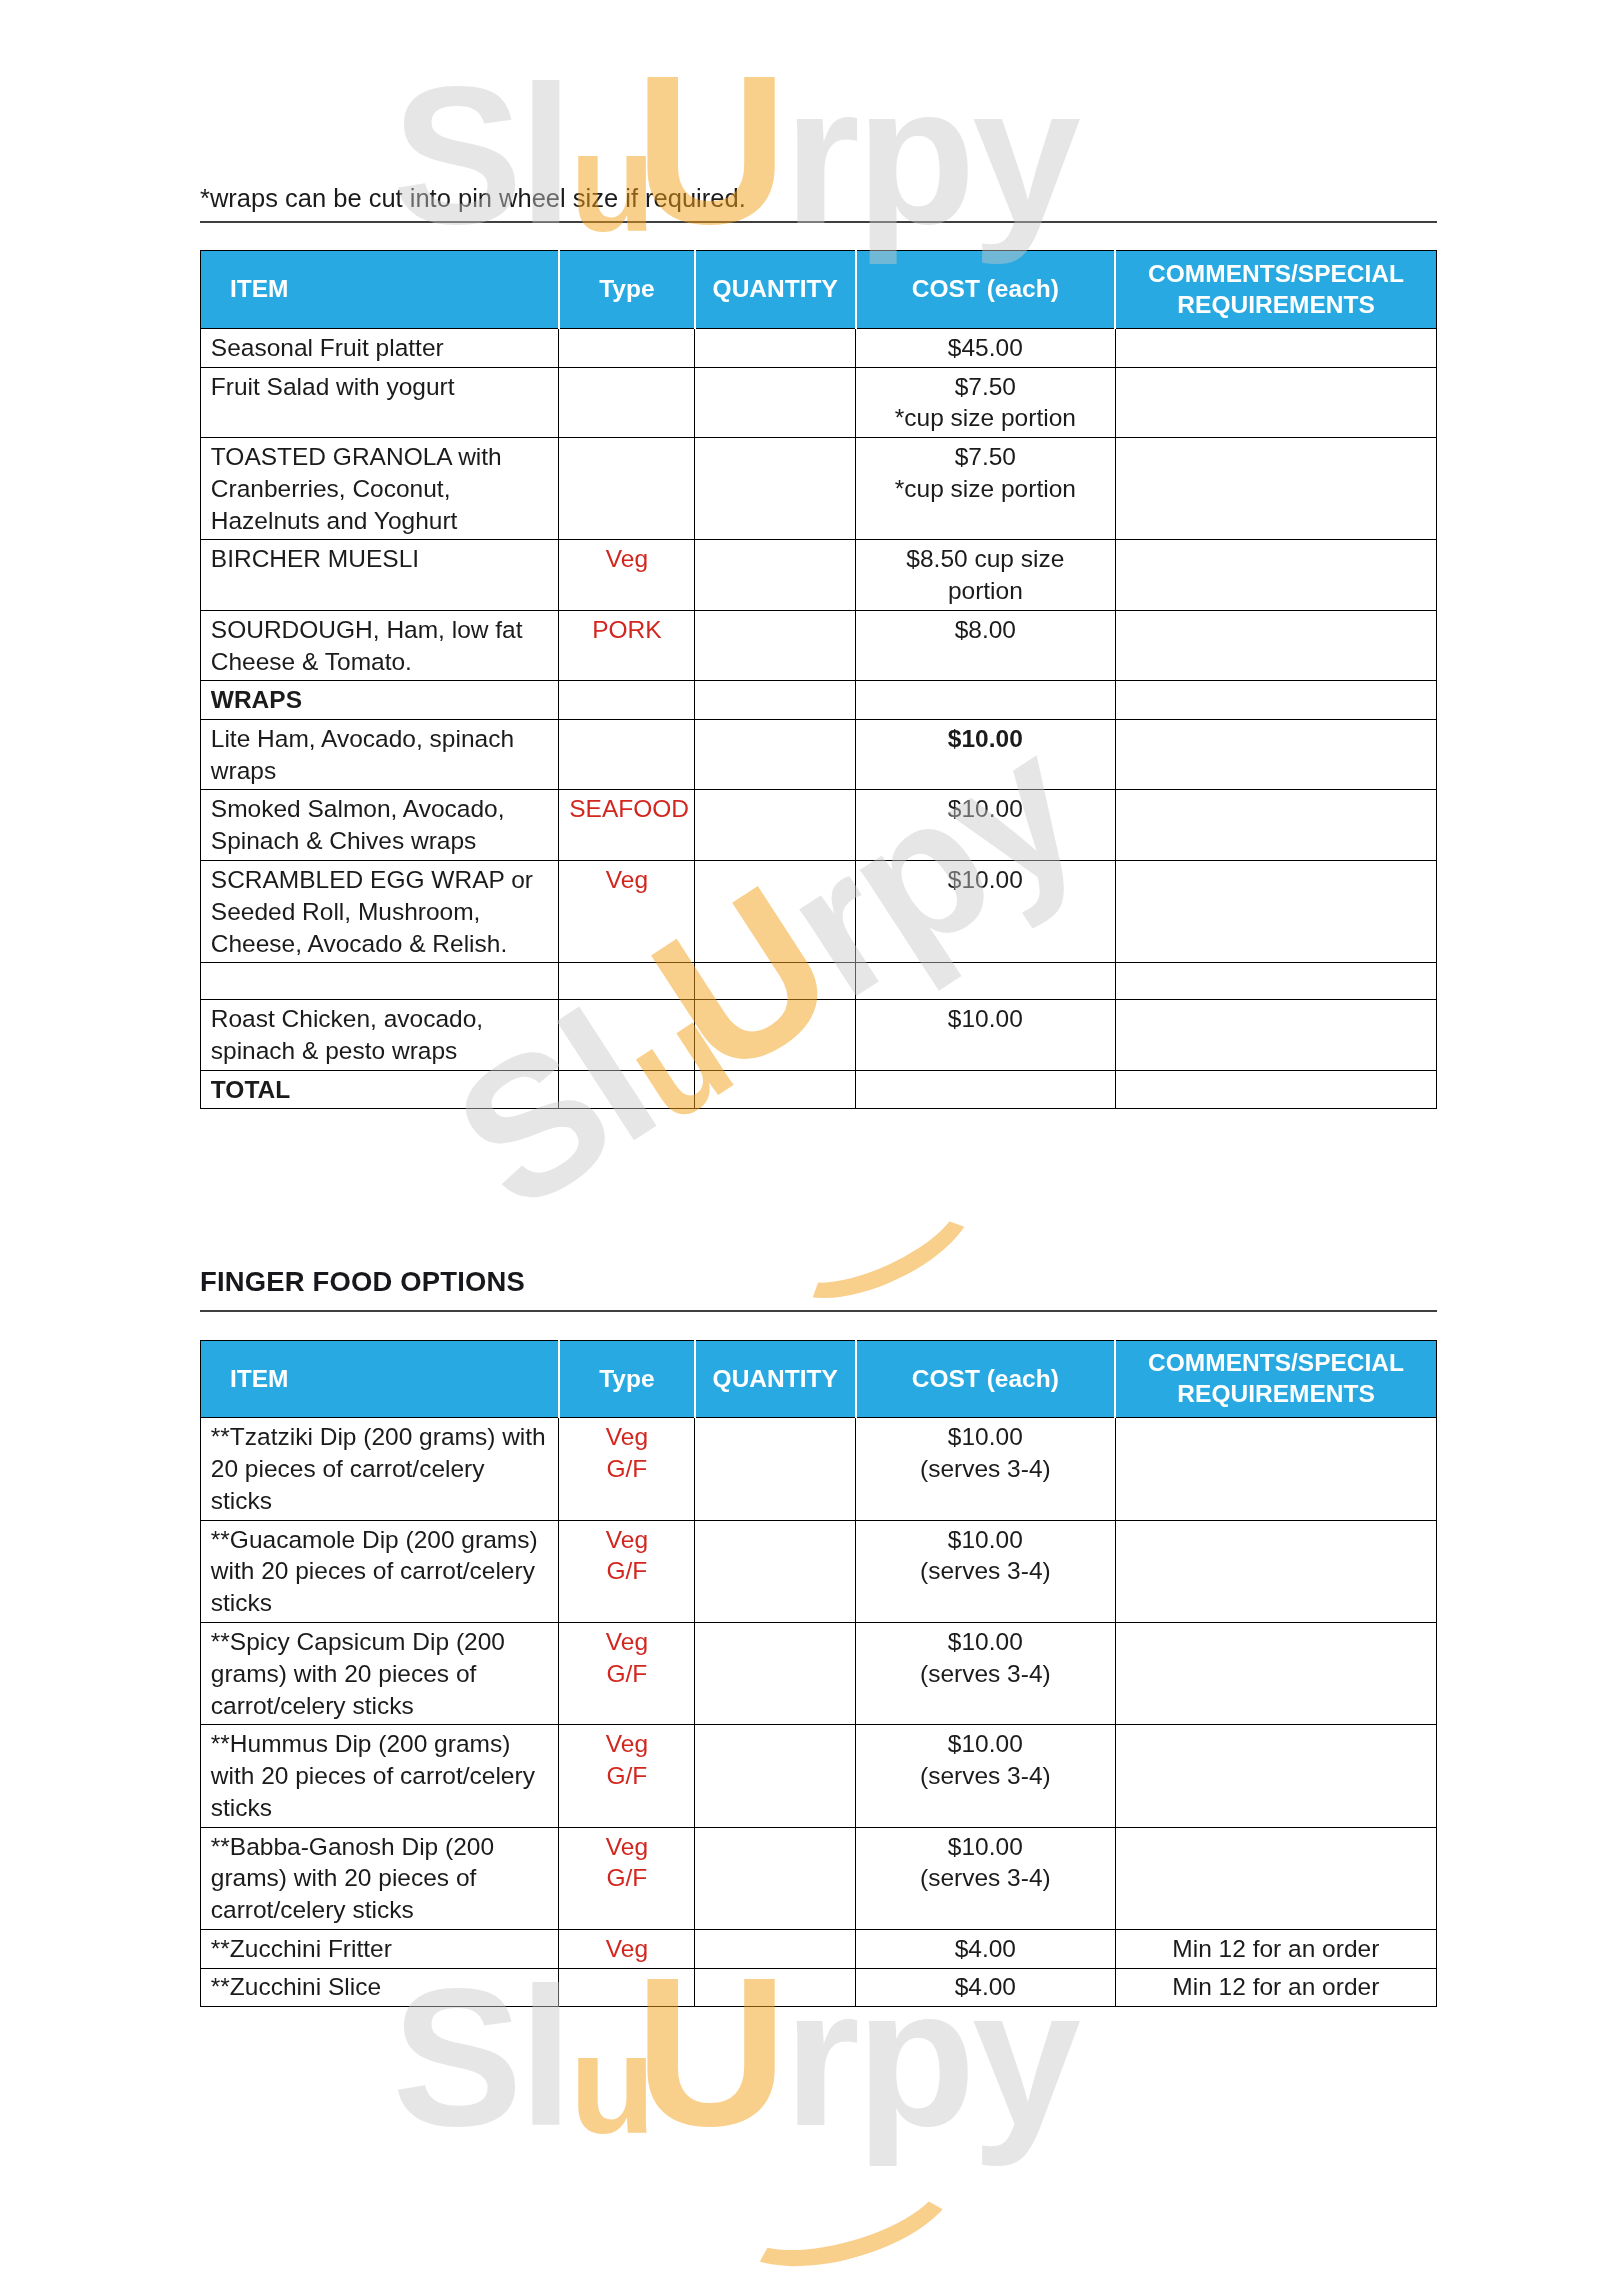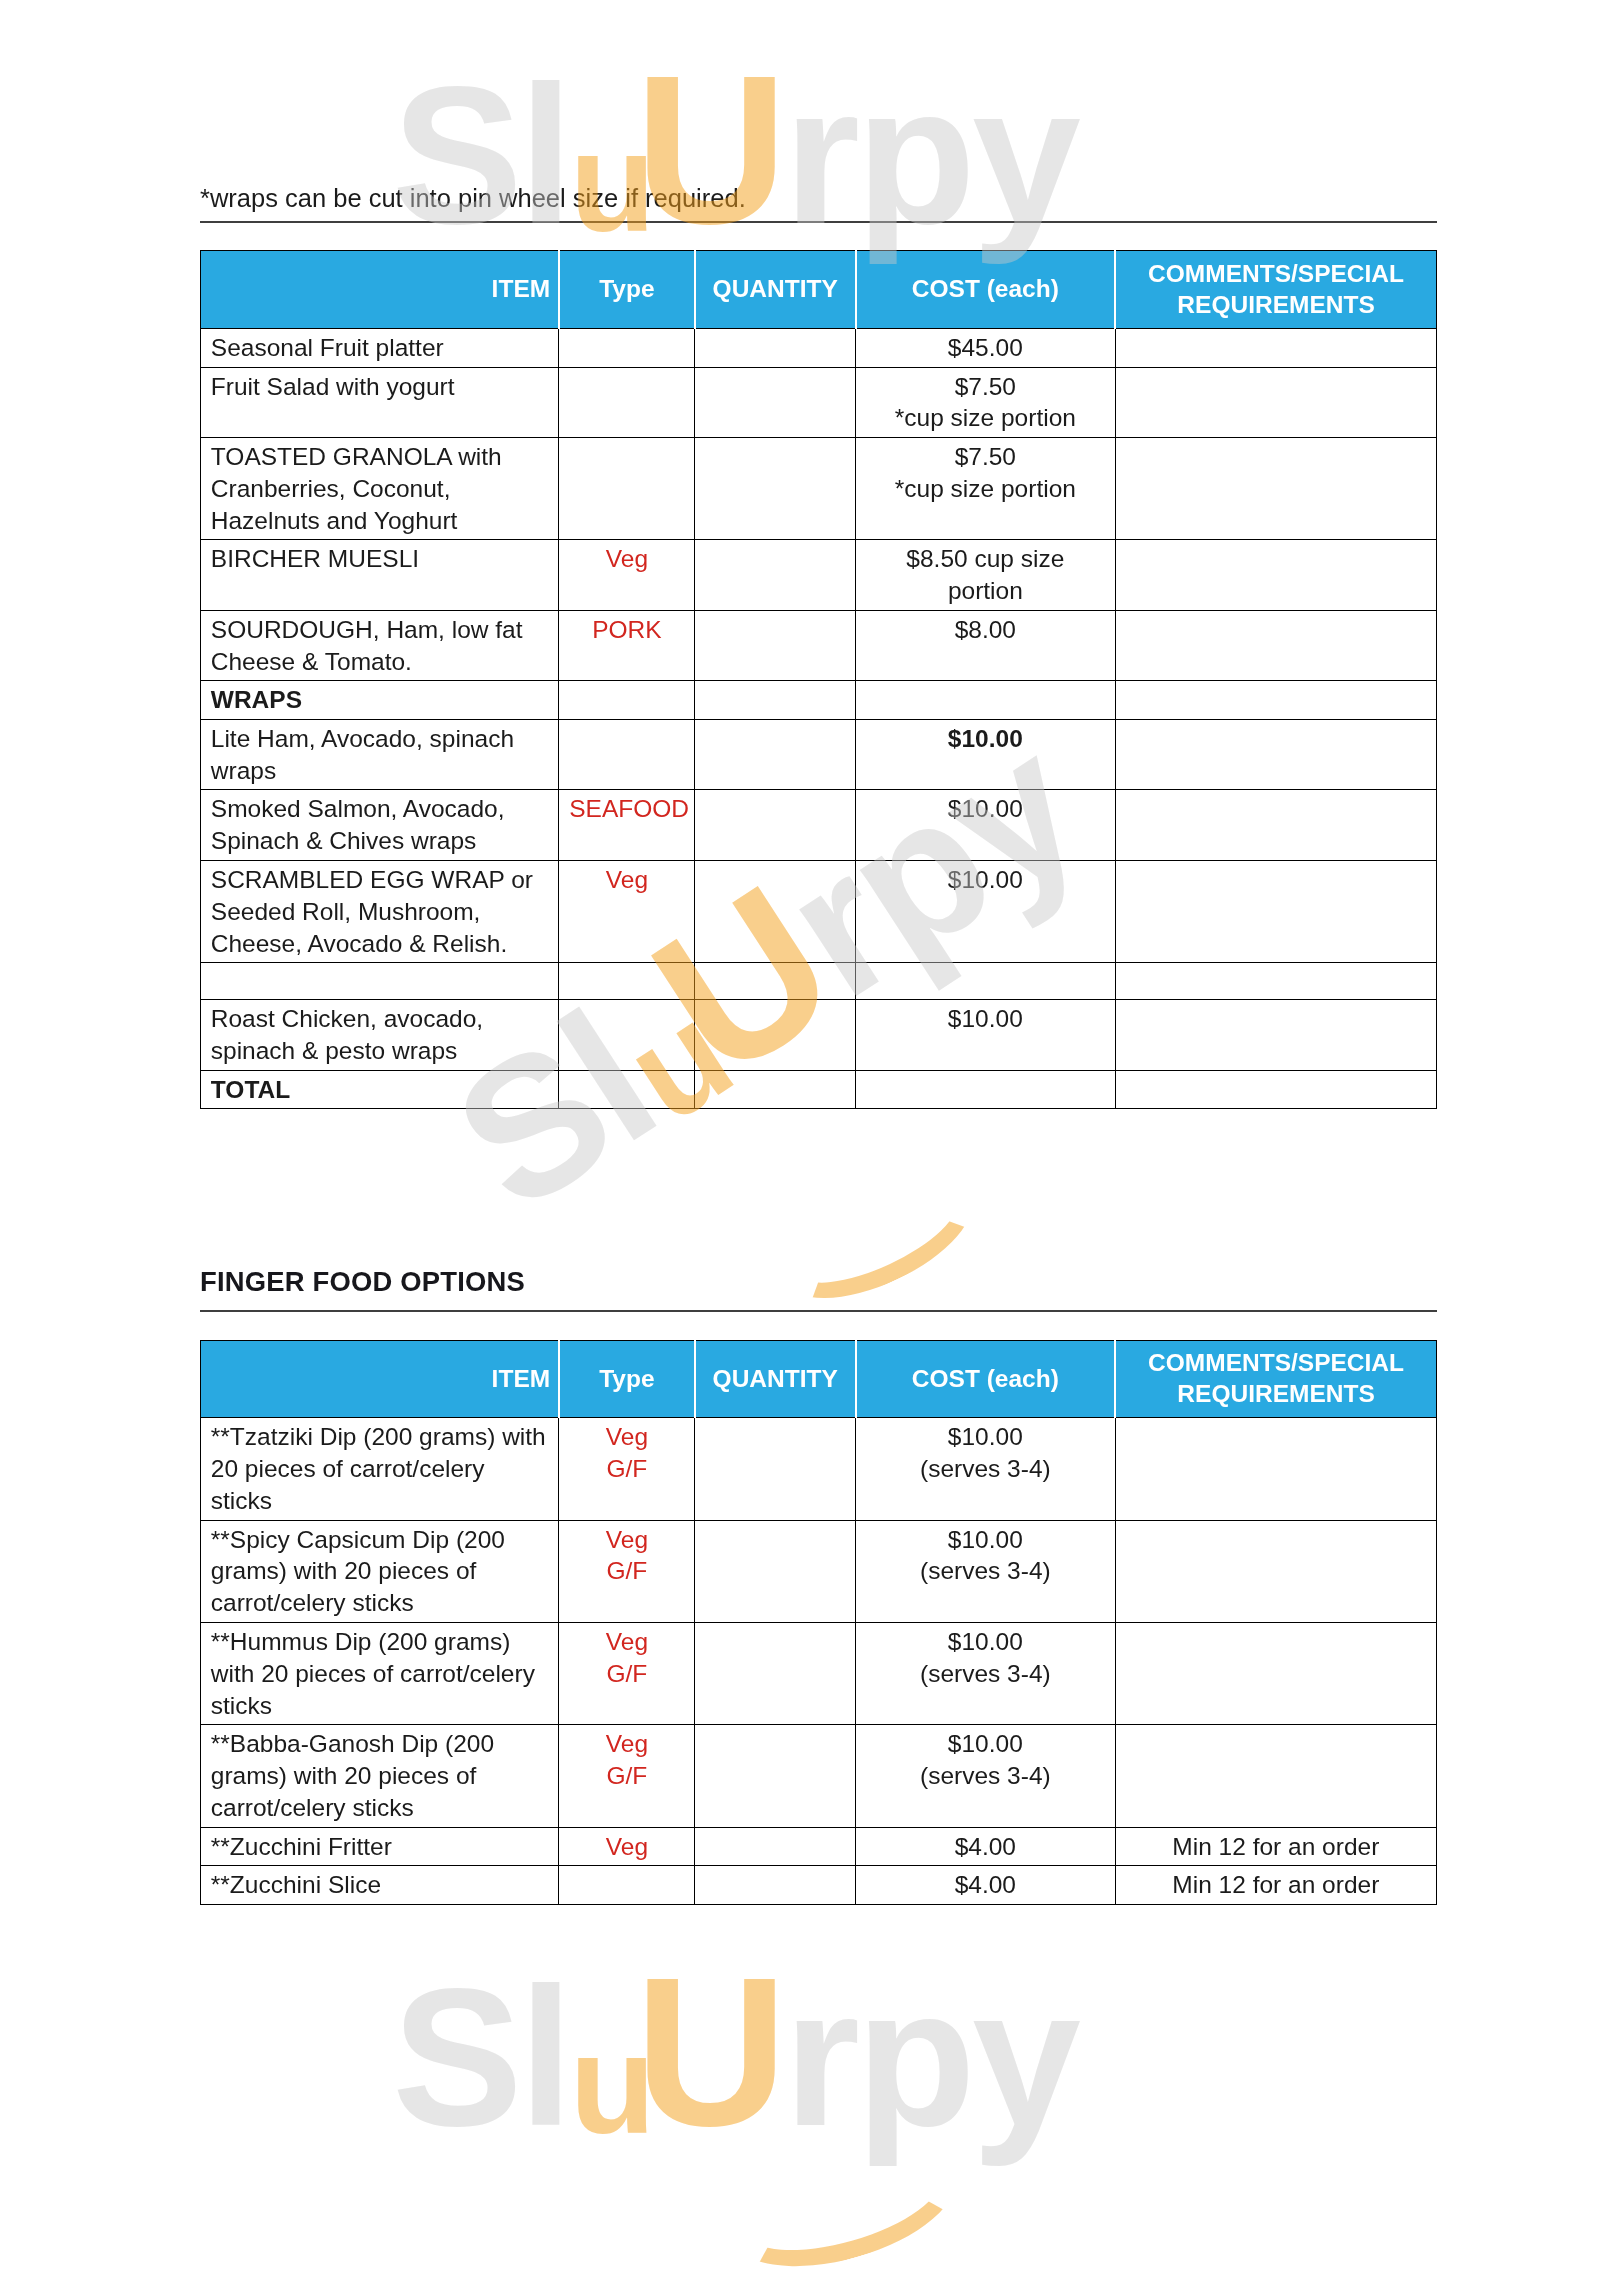--- a/index.html
+++ b/index.html
@@ -45,21 +45,21 @@
     background: var(--header-blue, #29a9e1);
     color: #ffffff;
     font-weight: bold;
     font-size: 24.5px;
     line-height: 1.25;
     padding: 7.8px 7.8px;
     text-align: center;
     border: 1px solid #000;
     vertical-align: middle;
   }
-  .menu-table th.left { text-align: right; padding-left: 18px; margin-top: 20px; }
+  .menu-table th.left { text-align: left; padding-left: 29px; margin-top: 20px; }
   .menu-table th + th { border-left: 2px solid #ffffff; }
   .menu-table td {
     border: 1px solid #000;
     font-size: 24.5px;
     line-height: 1.3;
     padding: 2.9px 9.8px;
     vertical-align: top;
     white-space: pre-line;
     height: 37px;
     text-align: center;
@@ -237,20 +237,29 @@
           <tr>
             <td class="td-item">**Tzatziki Dip (200 grams) with 20 pieces of carrot/celery sticks</td>
             <td class="td-type">Veg
 G/F</td>
             <td class="td-qty"></td>
             <td class="td-cost">$10.00
 (serves 3-4)</td>
             <td class="td-comments"></td>
           </tr>
           <tr>
+            <td class="td-item">**Guacamole Dip (200 grams) with 20 pieces of carrot/celery sticks</td>
+            <td class="td-type">Veg
+G/F</td>
+            <td class="td-qty"></td>
+            <td class="td-cost">$10.00
+(serves 3-4)</td>
+            <td class="td-comments"></td>
+          </tr>
+          <tr>
             <td class="td-item">**Spicy Capsicum Dip (200 grams) with 20 pieces of carrot/celery sticks</td>
             <td class="td-type">Veg
 G/F</td>
             <td class="td-qty"></td>
             <td class="td-cost">$10.00
 (serves 3-4)</td>
             <td class="td-comments"></td>
           </tr>
           <tr>
             <td class="td-item">**Hummus Dip (200 grams) with 20 pieces of carrot/celery sticks</td>

